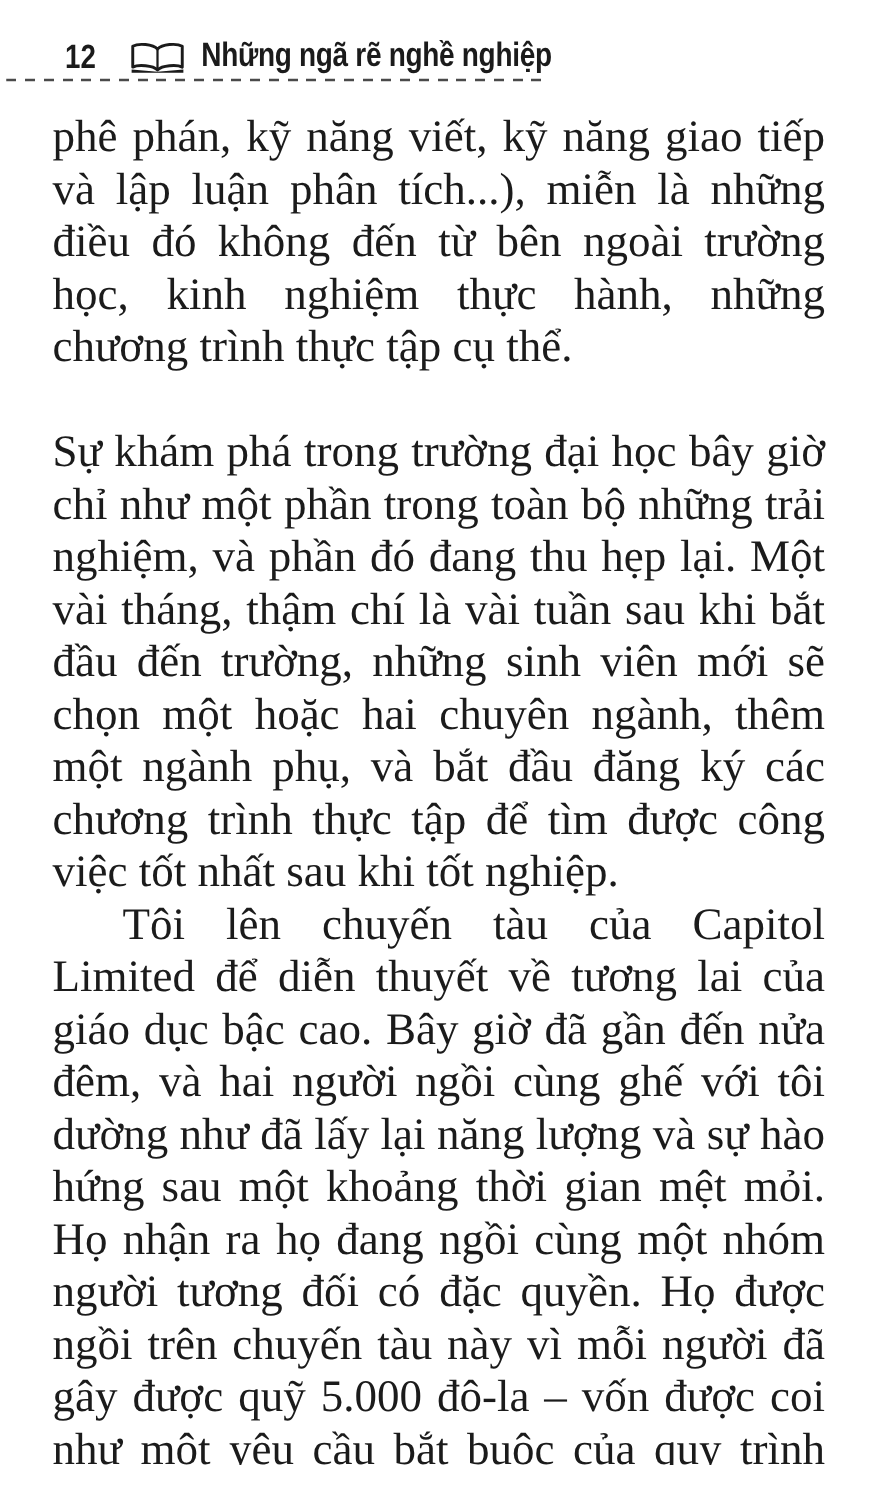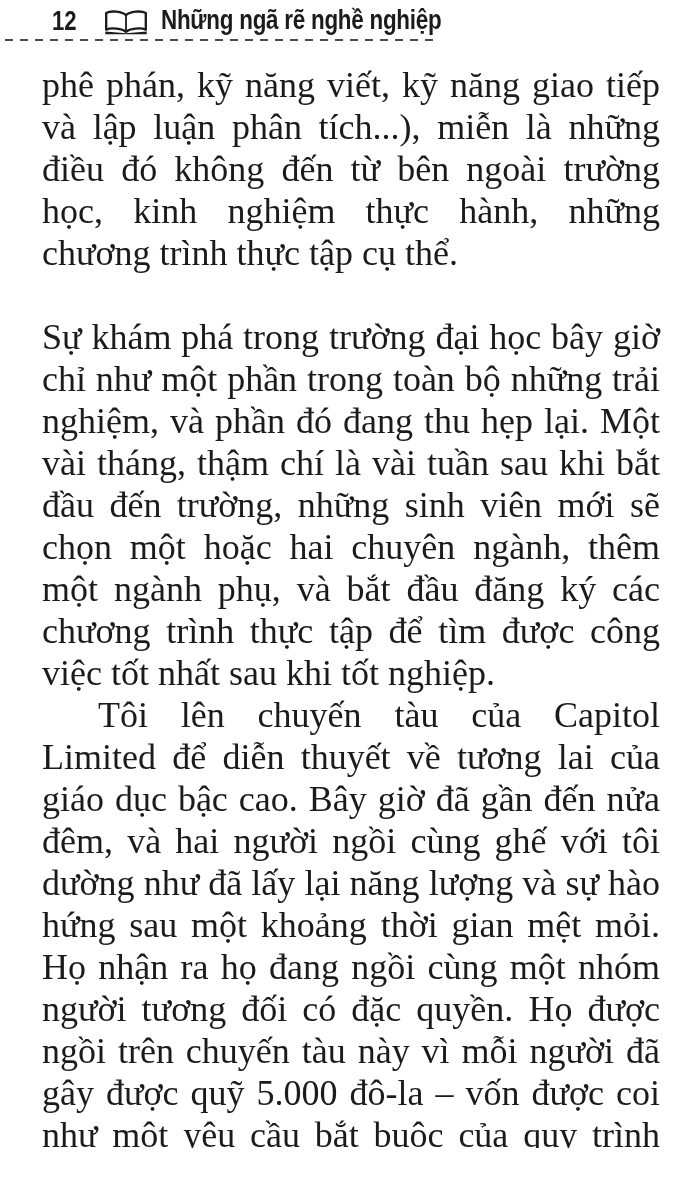--- a/index.html
+++ b/index.html
@@ -7,20 +7,21 @@
     --bg-color:#ffffff;
     --dash-color:#4a4a4a;
   }
   html,body{margin:0;padding:0;}
   .page{
     position:relative;
     width:700px;height:1148px;
     background:var(--bg-color);
     overflow:hidden;
     font-family:"Liberation Serif","DejaVu Serif",serif;
+    margin-top:24px;
   }
   
   .header{
     position:absolute;left:0;top:0;width:700px;height:44px;
   }
   .page-number{
     position:absolute;left:52px;top:6px;
     font-family:"Liberation Sans","DejaVu Sans",sans-serif;
     font-size:27px;font-weight:600;color:var(--text-color);
     transform:scaleX(0.82);transform-origin:left center;

